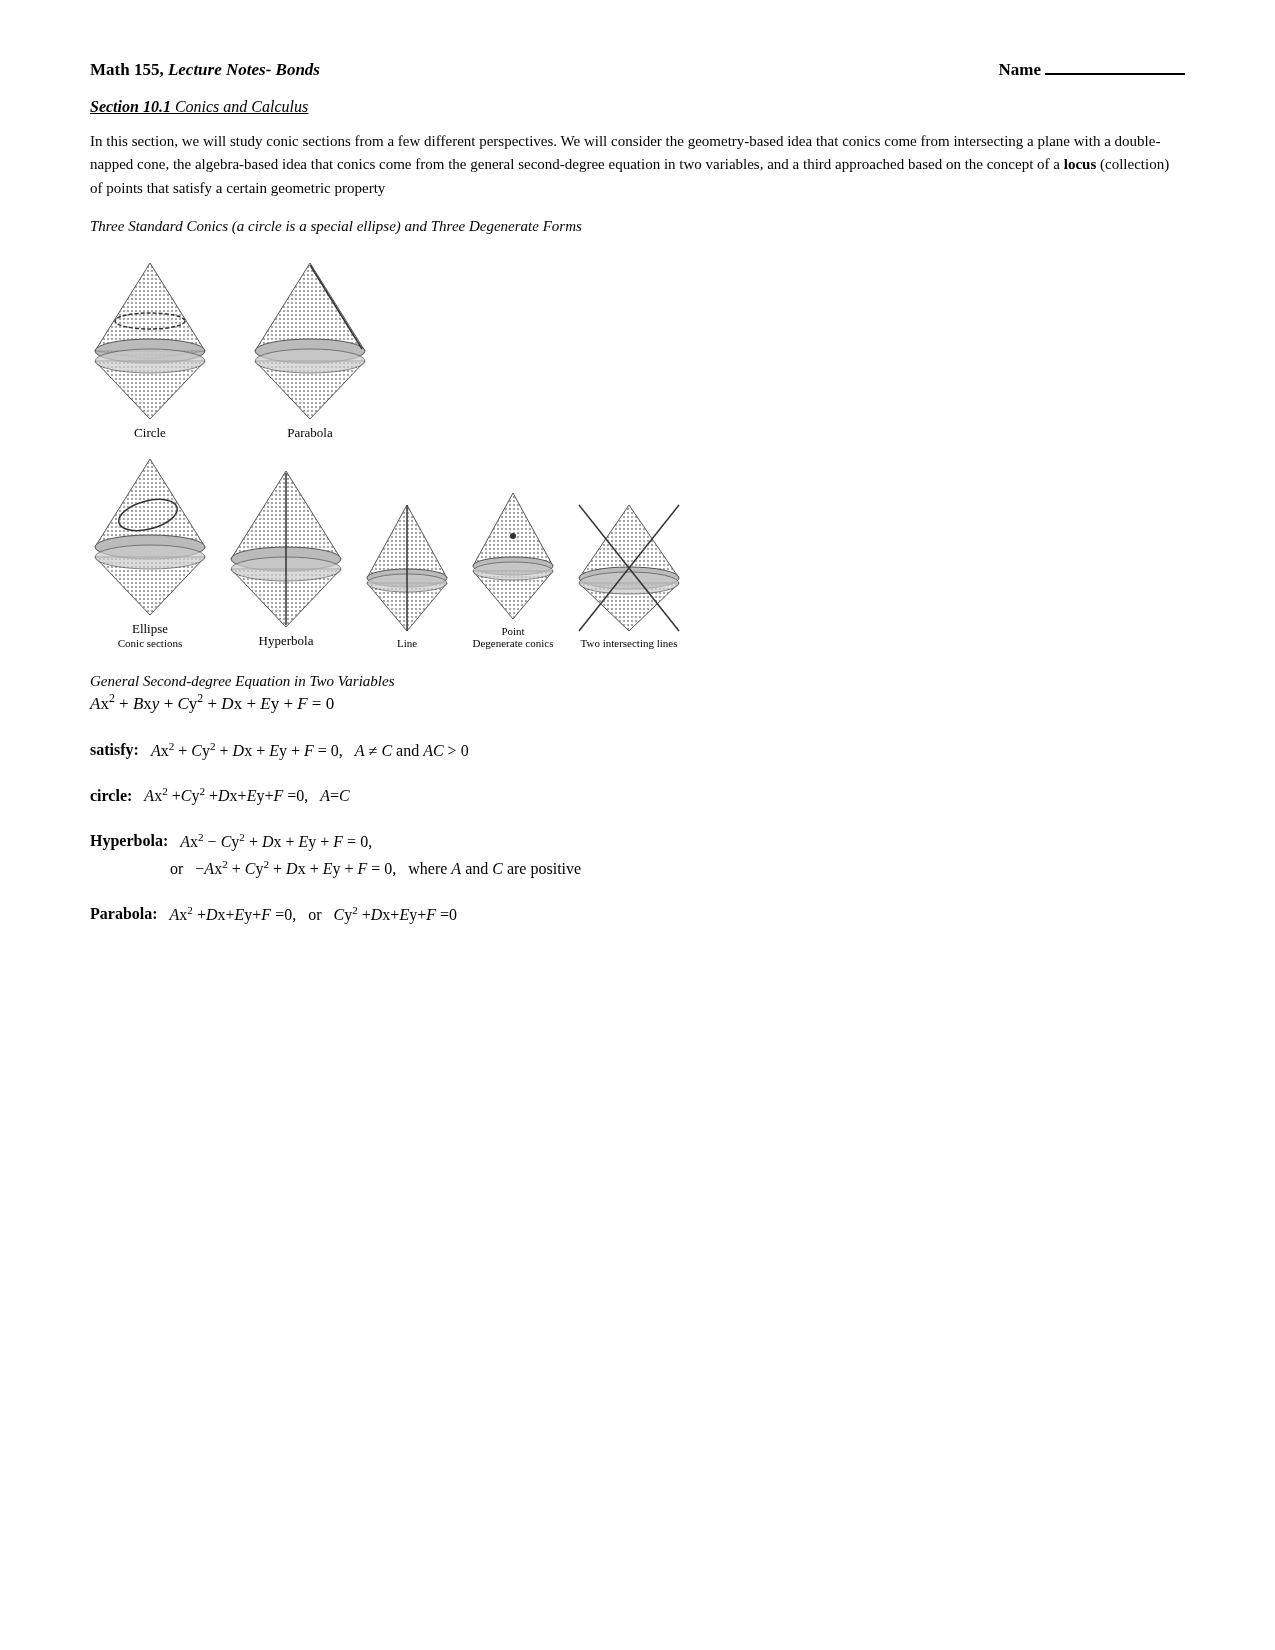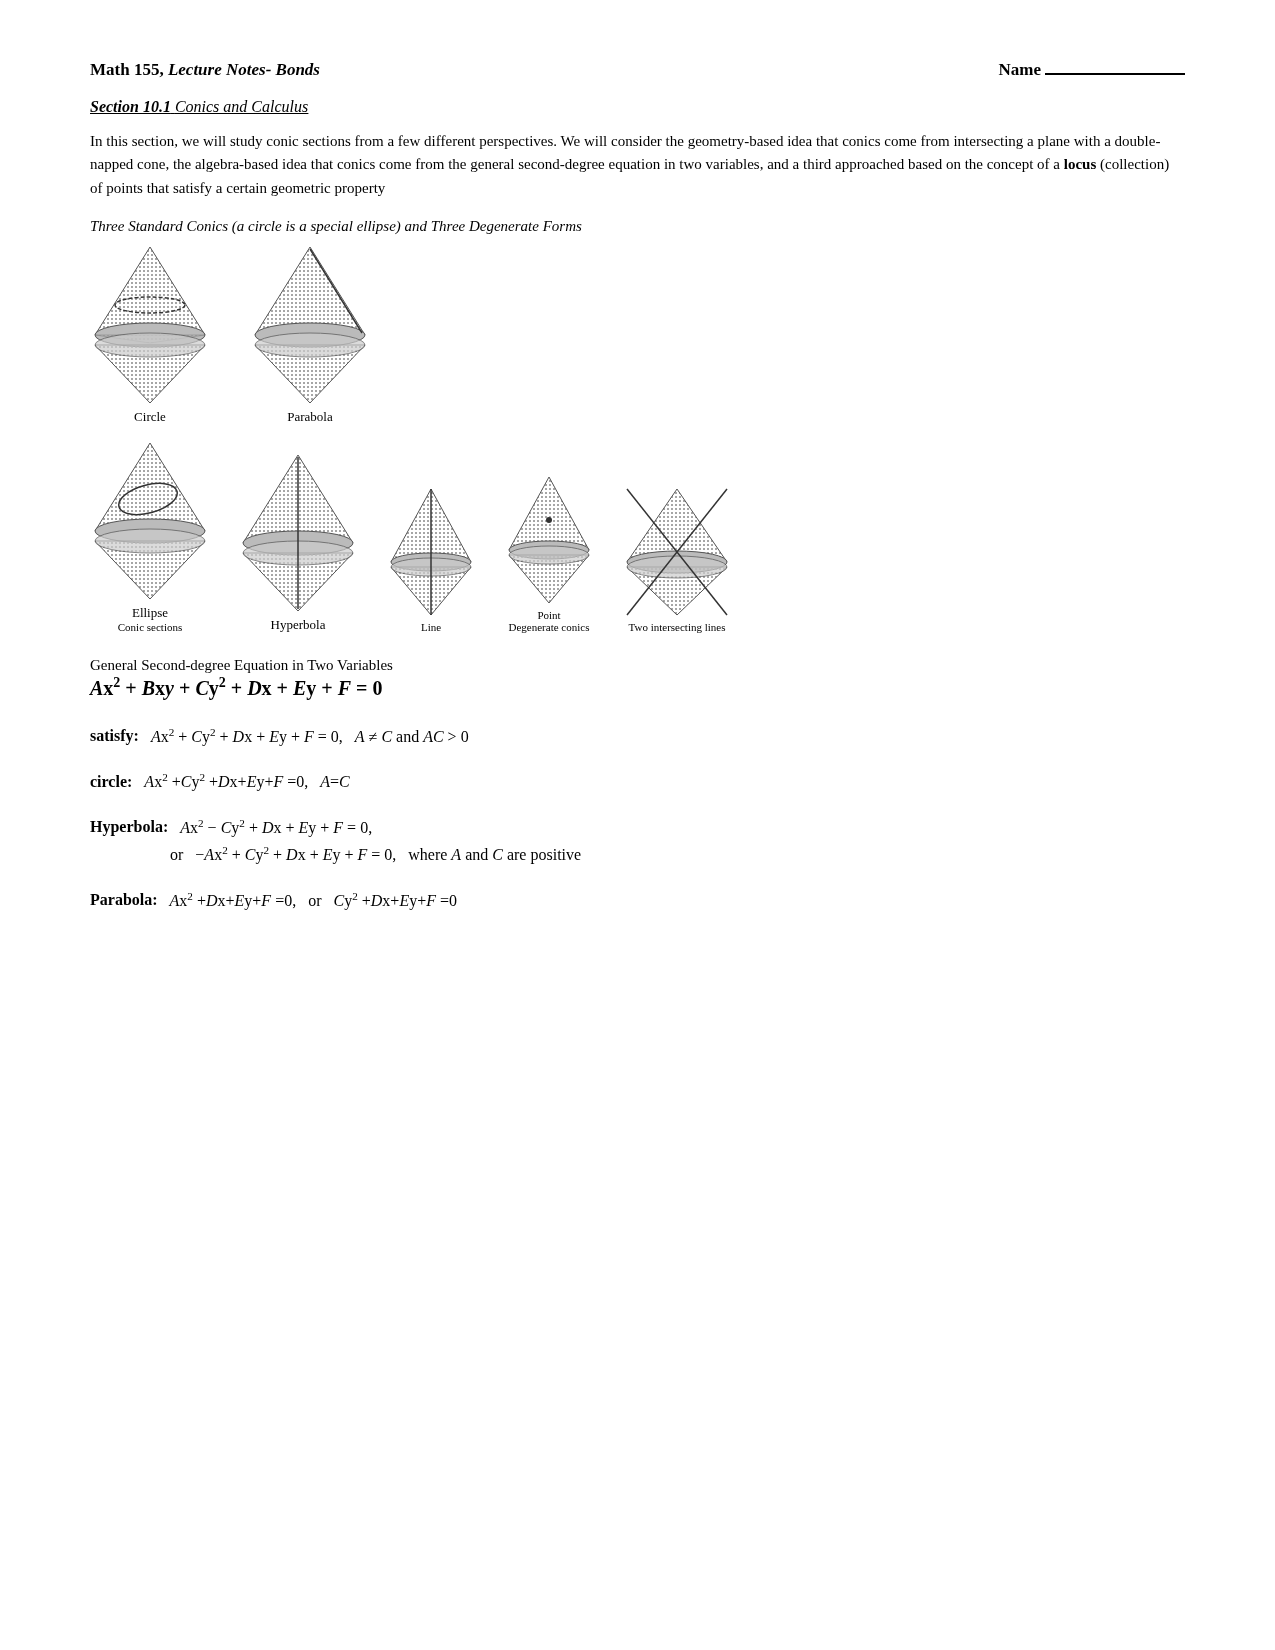--- a/index.html
+++ b/index.html
@@ -53,21 +53,21 @@
 
     .intro-paragraph {
       font-size: 15px;
       line-height: 1.55;
       margin-bottom: 18px;
     }
 
     .three-standard-label {
       font-style: italic;
       font-size: 15px;
-      margin-bottom: 10px;
+      margin-bottom: 26px;
     }
 
     
     .cones-section {
       margin-bottom: 24px;
     }
 
     
     .cone-row {
       display: flex;
@@ -94,27 +94,27 @@
     svg.cone { display: block; }
 
     .row2-items {
       display: flex;
       align-items: flex-end;
       gap: 10px;
     }
 
     
     .general-eq-label {
+      font-style: italic;
       font-size: 15px;
       margin-bottom: 2px;
     }
     .general-eq {
-      font-size: 20px;
+      font-size: 17px;
       margin-bottom: 22px;
-      font-weight: bold;
     }
 
     .eq-block {
       margin-bottom: 18px;
       font-size: 16px;
       line-height: 1.7;
     }
     .eq-block strong {
       font-weight: bold;
     }
@@ -189,21 +189,21 @@
         <polygon points="60,158 5,100 115,100" fill="url(#dots2)" stroke="#555" stroke-width="1"></polygon>
         <ellipse cx="60" cy="100" rx="55" ry="12" fill="#ccc" stroke="#555" stroke-width="1" opacity="0.7"></ellipse>
 
         <line x1="60" y1="4" x2="112" y2="88" stroke="#333" stroke-width="1.5"></line>
       </svg>
       <div class="cone-label">Parabola</div>
     </div>
 
   </div>
 
-  <div class="row2-items" style="align-items:flex-end; gap:28px; margin-top:10px;">
+  <div class="row2-items" style="align-items:flex-end; gap:16px; margin-top:10px;">
 
     <div class="cone-item">
       <svg class="cone" width="120" height="160" viewBox="0 0 120 160">
         <defs>
           <pattern id="dots3" width="4" height="4" patternUnits="userSpaceOnUse">
             <circle cx="2" cy="2" r="1" fill="#888"></circle>
           </pattern>
         </defs>
         <polygon points="60,2 5,90 115,90" fill="url(#dots3)" stroke="#555" stroke-width="1"></polygon>
         <ellipse cx="60" cy="90" rx="55" ry="12" fill="#bbb" stroke="#555" stroke-width="1"></ellipse>

